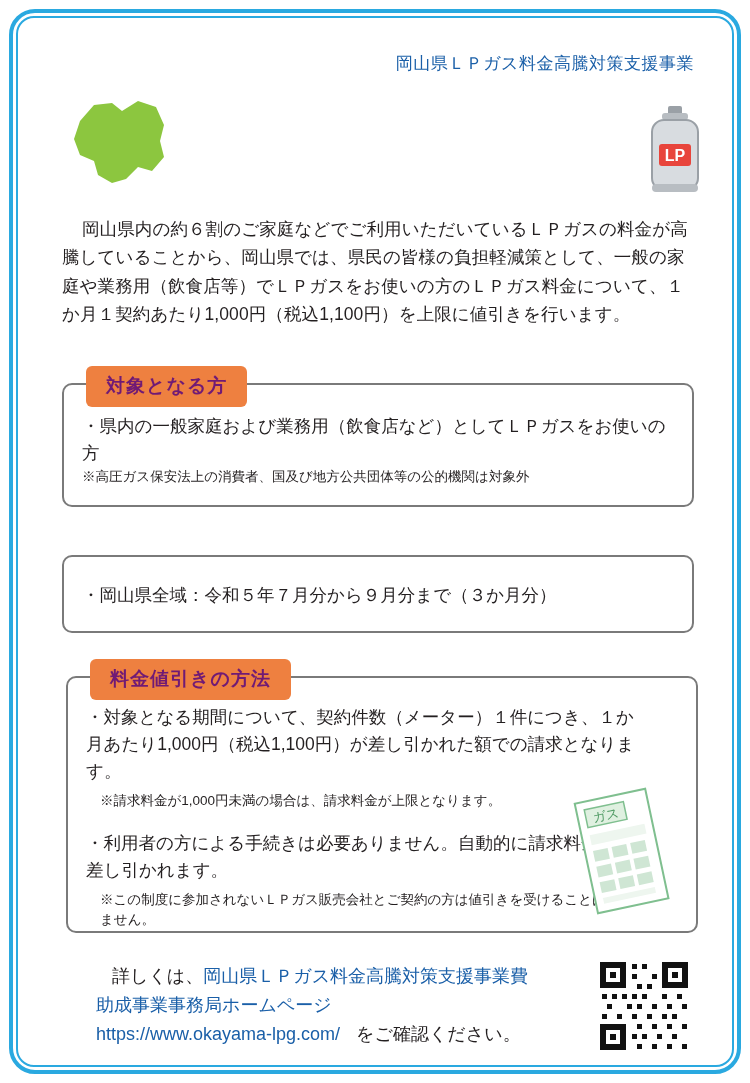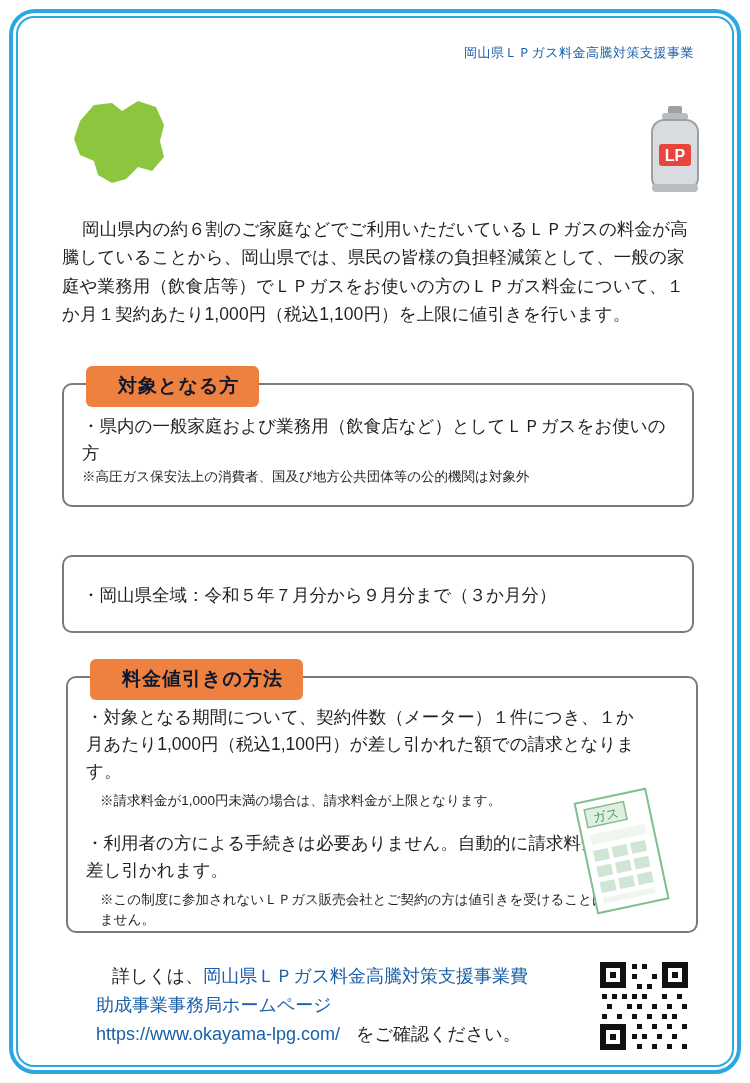--- a/index.html
+++ b/index.html
@@ -49,22 +49,22 @@
     left: 0;
     top: 0;
     width: 750px;
     height: 1083px;
   }
 
   
   .top-right-title {
     position: absolute;
     right: 56px;
-    top: 44px;
-    font-size: 13px;
+    top: 52px;
+    font-size: 17px;
     color: #1a5fa8;
     letter-spacing: 0.5px;
     white-space: nowrap;
   }
 
   .okayama-map {
     position: absolute;
     left: 64px;
     top: 95px;
     width: 110px;
@@ -110,24 +110,24 @@
     box-sizing: border-box;
     border: 2px solid #7a7a7a;
     border-radius: 10px;
     background: #ffffff;
   }
   .section-tab {
     position: absolute;
     top: -19px;
     left: 22px;
     background: #ee8040;
-    color: #0f172a;
+    color: #701a75;
     font-size: 19px;
     font-weight: bold;
-    padding: 7px 20px 8px 32px;
+    padding: 7px 20px 8px 20px;
     border-radius: 6px;
     letter-spacing: 1px;
     white-space: nowrap;
   }
   .bullet-line {
     font-size: 17.5px;
     line-height: 1.55;
     color: #231f20;
   }
   .note {

